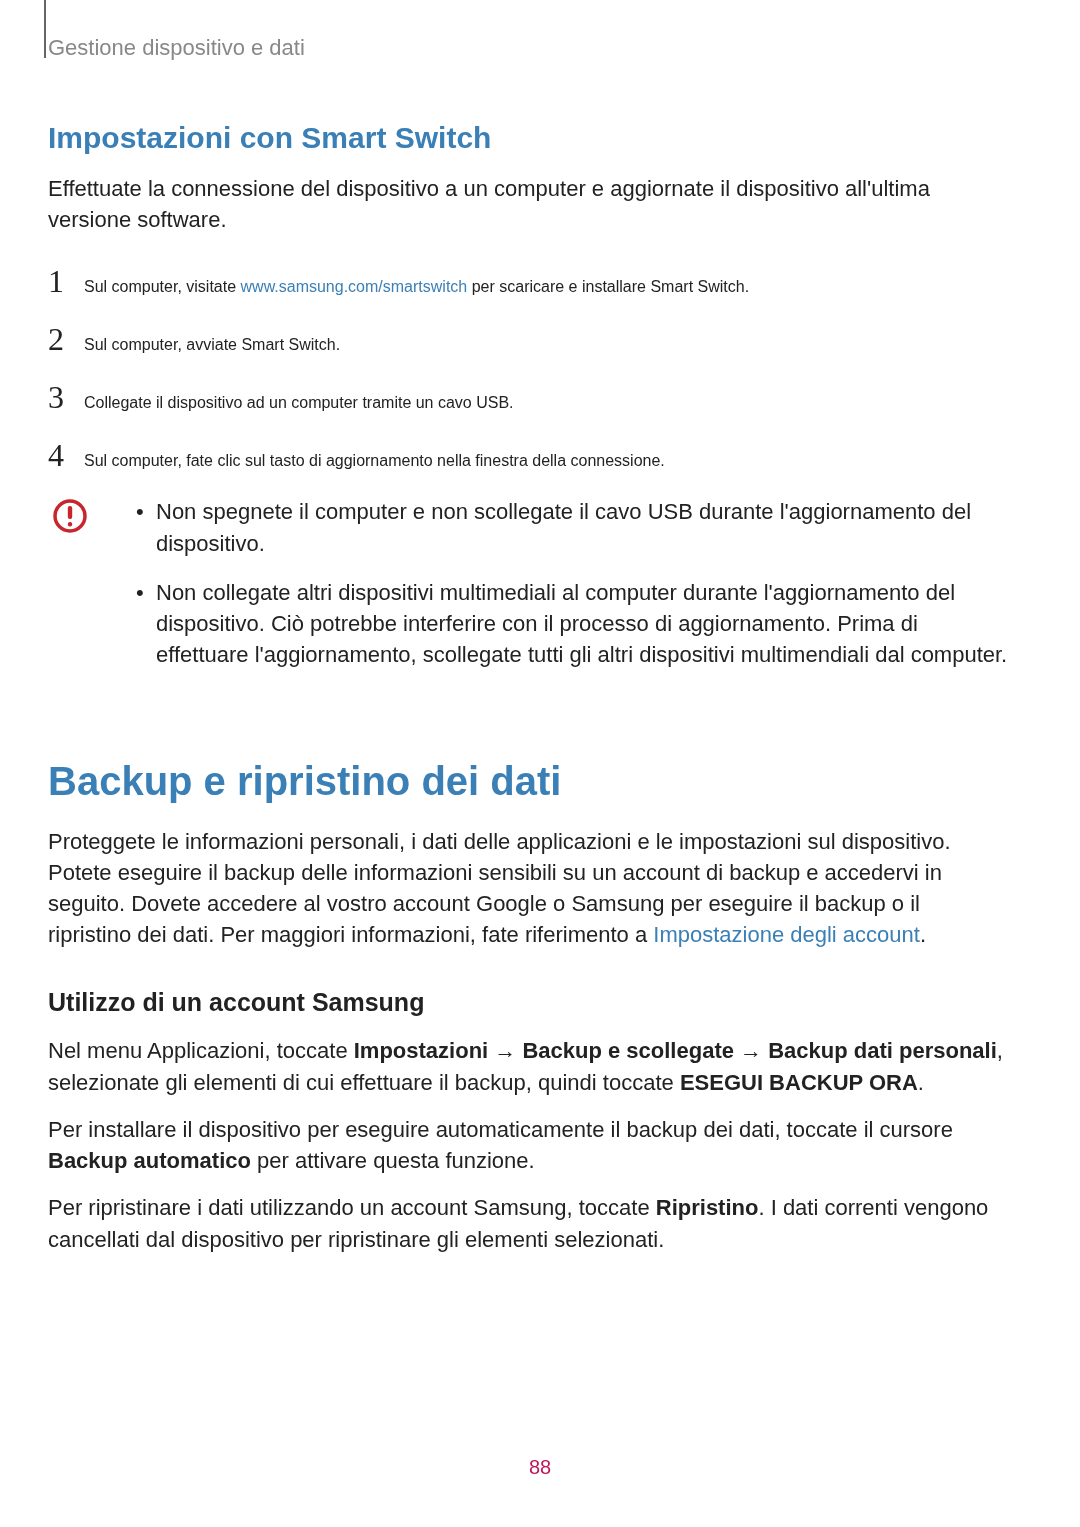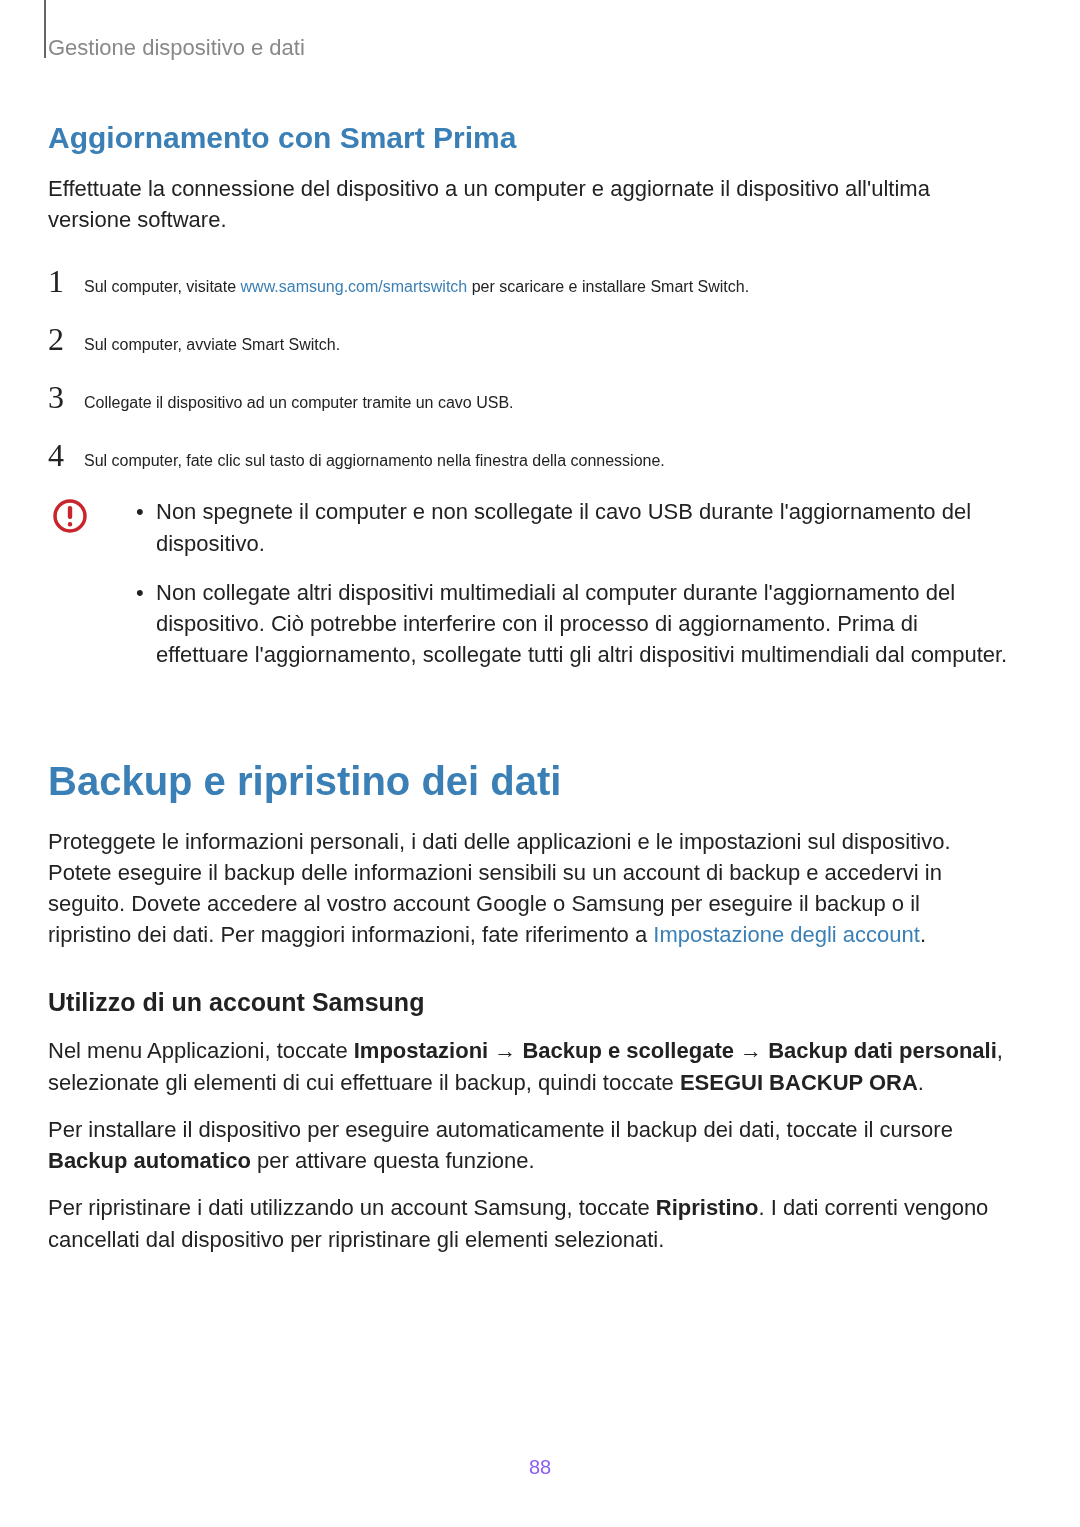--- a/index.html
+++ b/index.html
@@ -109,33 +109,33 @@
     color: #222;
   }
   .bold { font-weight: 700; }
   .page-number {
     position: absolute;
     bottom: 48px;
     left: 0;
     width: 1080px;
     text-align: center;
     font-size: 20px;
-    color: #8b5cf6;
+    color: #be185d;
   }
 </style>
 </head>
 <body>
 
 <div class="gutter"></div>
 
 <div class="page">
 
   <div class="page-header">Gestione dispositivo e dati</div>
 
-  <h2 class="h2">Aggiornamento con Smart Prima</h2>
+  <h2 class="h2">Impostazioni con Smart Switch</h2>
 
   <p class="para">Effettuate la connessione del dispositivo a un computer e aggiornate il dispositivo all'ultima versione software.</p>
 
   <ol class="steps">
     <li>
       <span class="step-num">1</span>
       <span class="step-text">
         <span>Sul computer, visitate </span><span class="link">www.samsung.com/smartswitch</span><span> per scaricare e installare Smart Switch.</span>
       </span>
     </li>

